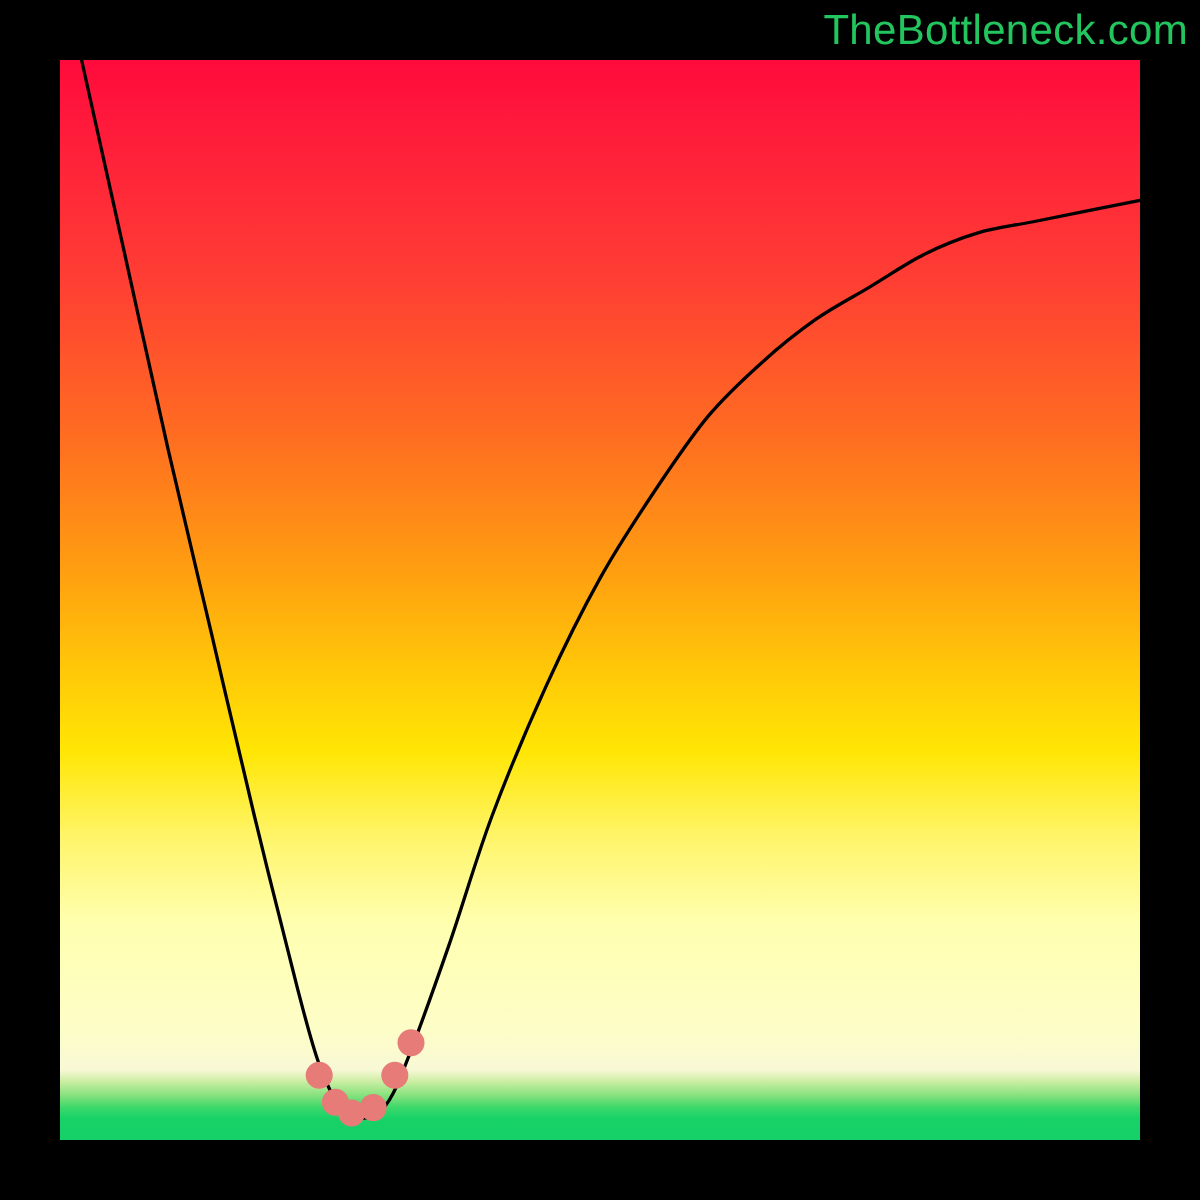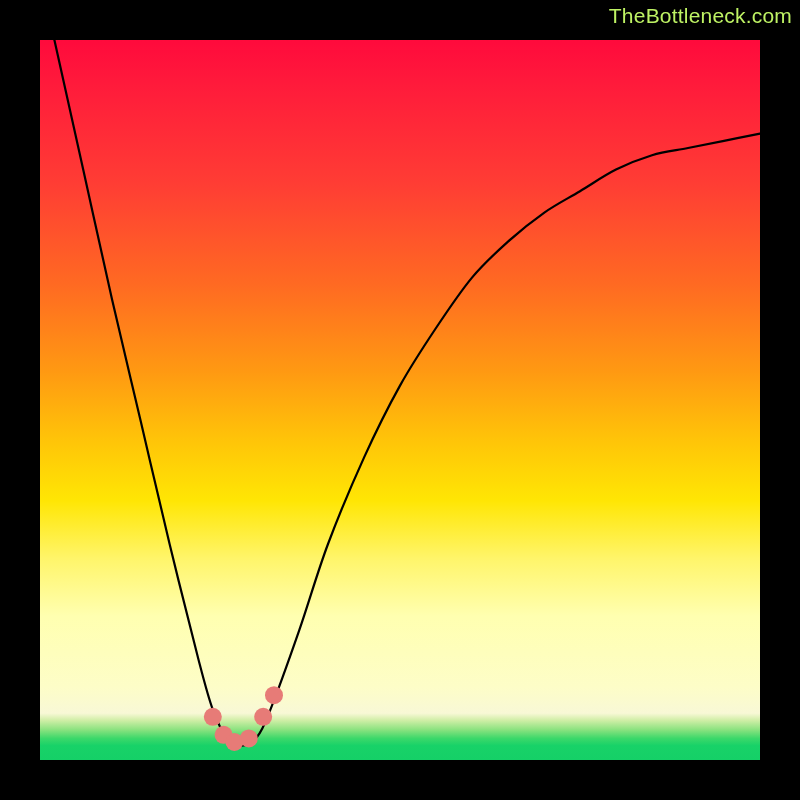--- a/index.html
+++ b/index.html
@@ -16,22 +16,22 @@
     left: 0;
     top: 0;
     width: 800px;
     height: 800px;
     background: #000;
   }
   .attribution {
     position: absolute;
     top: 4px;
     right: 8px;
-    color: #bef264;
-    font-size: 21px;
+    color: #22c55e;
+    font-size: 28px;
     font-weight: 500;
     letter-spacing: 0.2px;
   }
   .plot-area {
     position: absolute;
     left: 40px;
     top: 40px;
     width: 720px;
     height: 720px;
     

